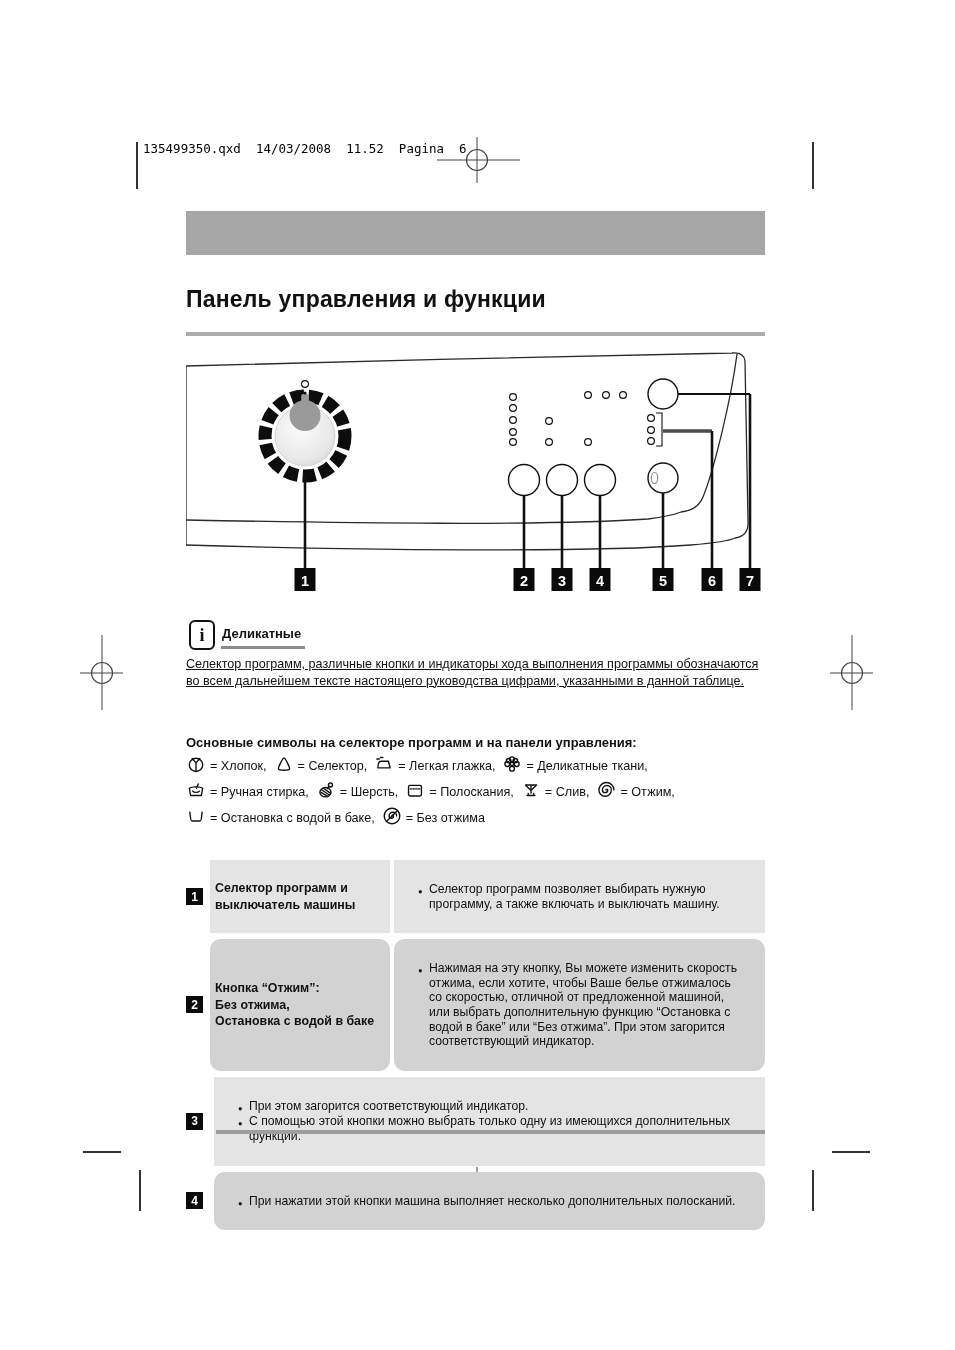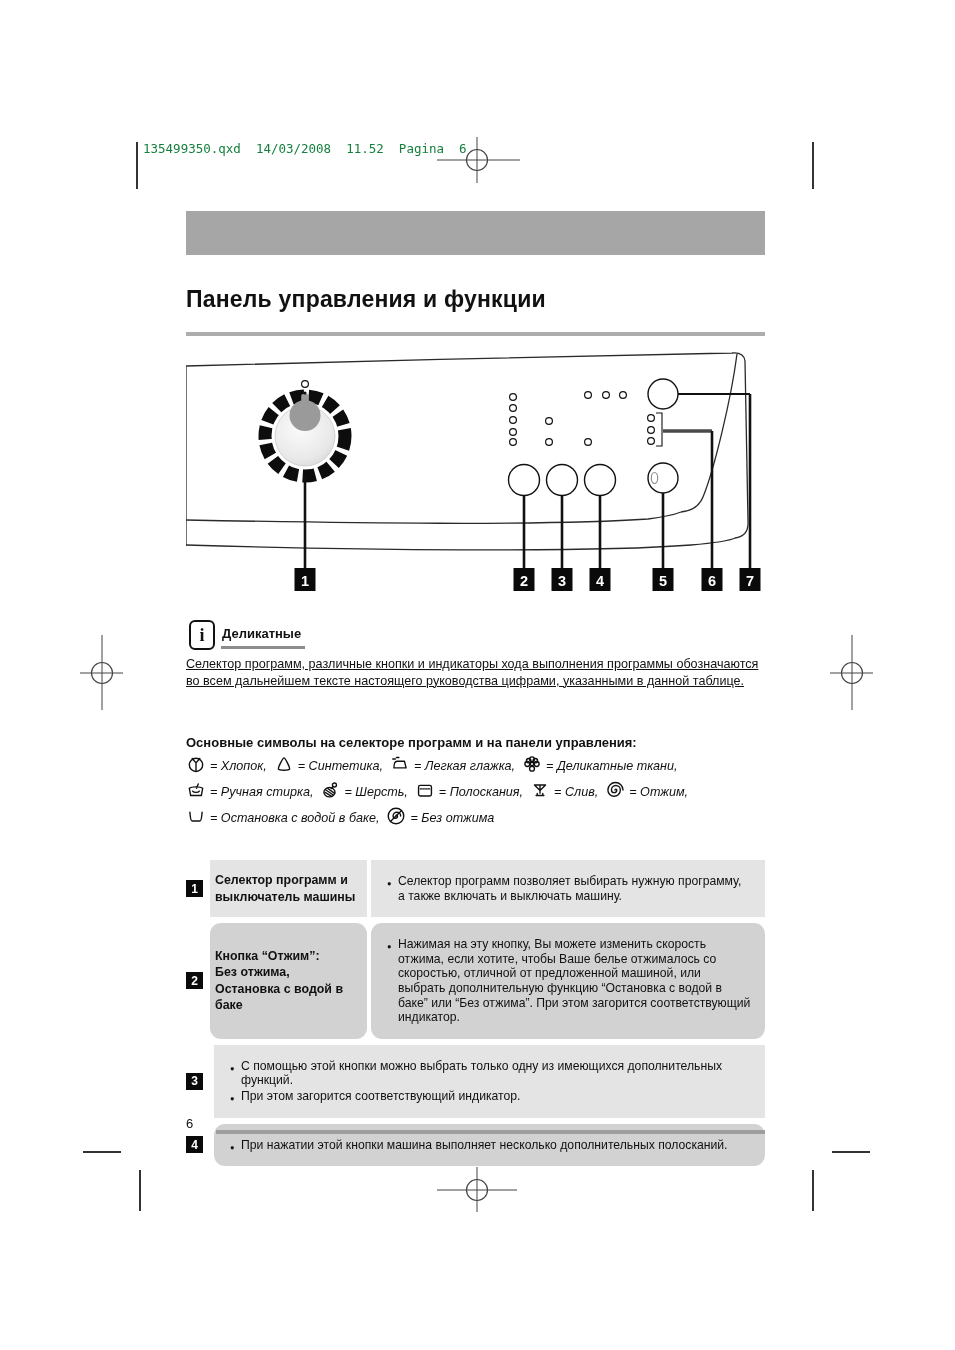--- a/index.html
+++ b/index.html
@@ -1,55 +1,55 @@
 <!DOCTYPE html>
 <html><head>
 <meta charset="utf-8">
 <style>
   html,body{margin:0;padding:0;background:#fff;}
   #page{position:relative;width:955px;height:1350px;background:#ffffff;overflow:hidden;
         font-family:"Liberation Sans",sans-serif;color:#111;}
   .abs{position:absolute;}
   
   #proof-line{left:143px;top:141px;font-family:"DejaVu Sans Mono","Liberation Mono",monospace;
-              font-size:12.5px;white-space:pre;color:#15803d;}
+              font-size:12.5px;white-space:pre;color:#000000;}
   
   .mark-line{background:#333;}
   
   #banner{left:186px;top:211px;width:579px;height:44px;background:#a6a6a6;}
   #doc-title{left:186px;top:286px;font-size:23px;font-weight:bold;letter-spacing:.2px;}
   #title-rule{left:186px;top:332px;width:579px;height:4px;background:#adadad;}
   
   #info-icon{left:189px;top:620px;width:22px;height:26px;border:2px solid #111;border-radius:6px;
              display:flex;align-items:center;justify-content:center;
              font-family:"Liberation Serif",serif;font-weight:bold;font-size:18px;line-height:1;}
   #info-heading{left:222px;top:626px;font-size:13px;font-weight:bold;}
   #info-underline{left:221px;top:646px;width:84px;height:3px;background:#8c8c8c;}
   #info-body{left:186px;top:656px;width:578px;font-size:12.6px;line-height:16.5px;text-decoration:underline;}
   
   #symbols-heading{left:186px;top:735px;font-size:13px;font-weight:bold;}
   #symbols{left:186px;top:753px;width:585px;}
   .sym-row{display:flex;align-items:center;height:26px;}
   .sym{display:flex;align-items:center;margin-right:7px;}
   .sym svg{width:20px;height:20px;margin-right:4px;flex:none;}
-  .sym-label{font-size:12.6px;white-space:nowrap;font-style:italic;}
+  .sym-label{font-size:12.6px;white-space:nowrap;}
   
   #func-table{left:186px;top:860px;width:579px;}
   .trow{display:flex;align-items:stretch;margin-bottom:6px;}
   .badge-col{width:24px;display:flex;align-items:center;flex:none;}
   .badge{width:17px;height:17px;background:#0a0a0a;color:#fff;font-size:12px;font-weight:bold;
          display:flex;align-items:center;justify-content:center;}
-  .cell-left{width:157px;flex:none;display:flex;align-items:center;
+  .cell-left{width:180px;flex:none;display:flex;align-items:center;
              padding:7px 4px 7px 5px;box-sizing:border-box;}
   .cell-left .ttl{font-size:12.4px;font-weight:bold;line-height:16.5px;white-space:pre-line;}
   .cell-gap{width:4px;flex:none;background:#fff;}
   .cell-right{flex:1;padding:6px 6px 6px 8px;box-sizing:border-box;}
   .row-light .cell-left,.row-light .cell-right{background:#e4e4e4;}
   .row-dark  .cell-left,.row-dark  .cell-right{background:#d2d2d2;border-radius:11px;}
-  ul.bullets{margin:8px;padding:0;list-style:none;}
+  ul.bullets{margin:16px;padding:0;list-style:none;}
   ul.bullets li{position:relative;padding-left:11px;font-size:12.2px;line-height:14.6px;margin-bottom:1px;}
   ul.bullets li::before{content:"●";position:absolute;left:0;top:3px;font-size:7.5px;}
   
   #page-num{left:186px;top:1116px;font-size:13px;}
   #footer-rule{left:216px;top:1130px;width:549px;height:4px;background:#9e9e9e;}
   svg .ln{stroke:#2a2a2a;stroke-width:1.3;fill:none;}
   svg .led{stroke:#111;stroke-width:1.2;fill:#fff;}
   svg .btn{stroke:#111;stroke-width:1.4;fill:#fff;}
   svg .conn{stroke:#111;stroke-width:2.6;fill:none;}
   .symicon path,.symicon circle,.symicon ellipse,.symicon rect{stroke:#111;stroke-width:1.25;fill:none;
@@ -196,21 +196,21 @@
           <span class="symicon"><svg viewBox="0 0 18 18" width="20" height="20">
               <circle cx="9" cy="9.8" r="6"></circle>
               <path d="M9,15.5 V8 M9,8 L5.6,4 M9,8 L12.4,4"></path>
             </svg></span>
           <span class="sym-label">= Хлопок,</span>
         </span>
       <span class="sym">
           <span class="symicon"><svg viewBox="0 0 18 18" width="20" height="20">
               <path d="M9,3.5 C10,3.5 14.5,12 14,13.5 C13.5,15 4.5,15 4,13.5 C3.5,12 8,3.5 9,3.5 Z"></path>
             </svg></span>
-          <span class="sym-label">= Синтетика,</span>
+          <span class="sym-label">= Селектор,</span>
         </span>
       <span class="sym">
           <span class="symicon"><svg viewBox="0 0 18 18" width="20" height="20">
               <path d="M6.5,6.5 H13 L14.5,12.5 H3.5 C3.5,9 4.5,6.5 6.5,6.5 Z M2.5,4.5 H4.8 M5.8,3.2 H8"></path>
             </svg></span>
           <span class="sym-label">= Легкая глажка,</span>
         </span>
       <span class="sym">
           <span class="symicon"><svg viewBox="0 0 18 18" width="20" height="20">
               <circle cx="9" cy="9" r="1.5"></circle>
@@ -313,22 +313,22 @@
       </div>
     </div>
 
     <div class="trow row-light">
       <div class="badge-col">
           <div class="badge">3</div>
         </div>
       <div class="cell-gap"></div>
       <div class="cell-right">
         <ul class="bullets">
+          <li>При этом загорится соответствующий индикатор.</li>
           <li>С помощью этой кнопки можно выбрать только одну из имеющихся дополнительных функций.</li>
-          <li>При этом загорится соответствующий индикатор.</li>
         </ul>
       </div>
     </div>
 
     <div class="trow row-dark">
       <div class="badge-col">
           <div class="badge">4</div>
         </div>
       <div class="cell-gap"></div>
       <div class="cell-right">

